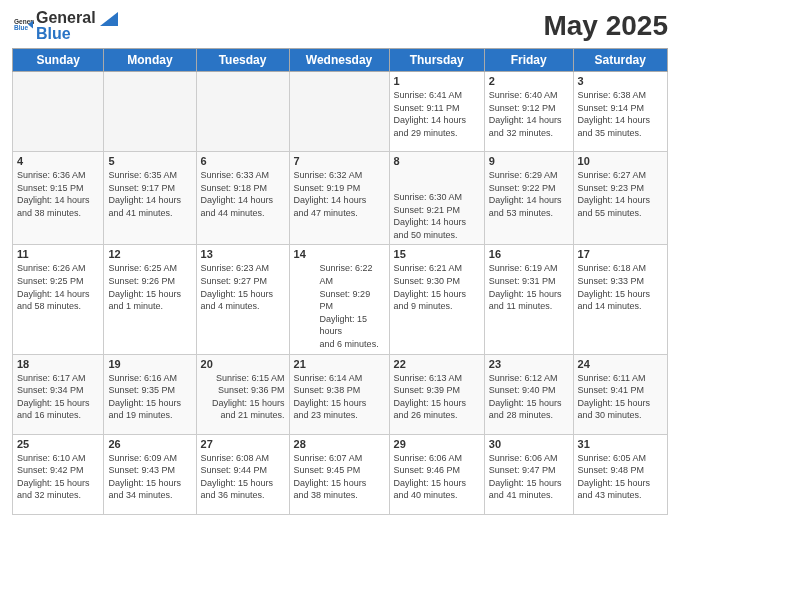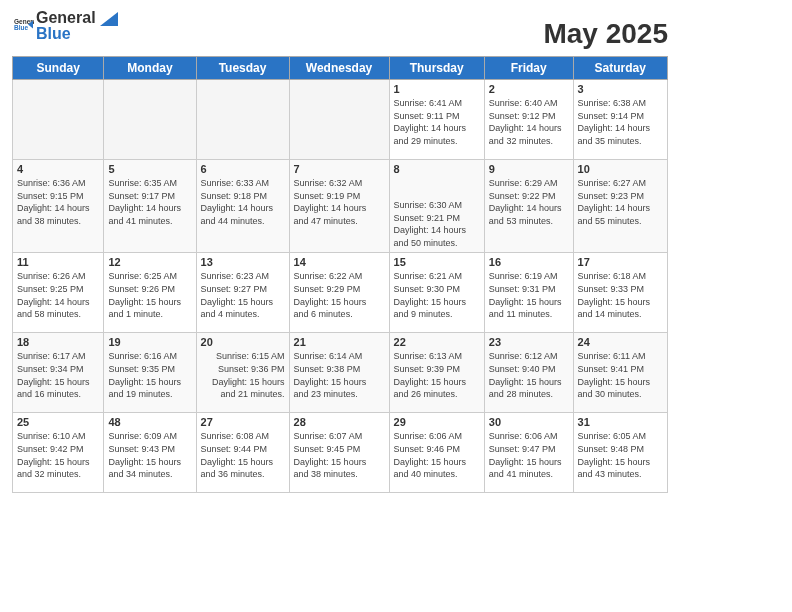--- a/index.html
+++ b/index.html
@@ -25,21 +25,20 @@
       display: flex;
       align-items: center;
     }
     .logo-icon {
       width: 20px;
       height: 20px;
       margin-left: 2px;
     }
     .title-block {
       text-align: right;
-      margin-top: 8px;
     }
     .main-title {
       font-size: 28px;
       font-weight: bold;
       color: #333;
     }
     .subtitle {
       font-size: 14px;
       color: #555;
     }
@@ -221,21 +220,21 @@
           </td>
           <td>
             <span class="day-number">13</span>
             <div class="day-info" style="white-space: pre-line;">Sunrise: 6:23 AM
 Sunset: 9:27 PM
 Daylight: 15 hours
 and 4 minutes.</div>
           </td>
           <td>
             <span class="day-number">14</span>
-            <div class="day-info" style="white-space: pre-line;">Sunrise: 6:22 AM
+            <div class="day-info" style="white-space: pre-line; margin-left: 26px;">Sunrise: 6:22 AM
 Sunset: 9:29 PM
 Daylight: 15 hours
 and 6 minutes.</div>
           </td>
           <td>
             <span class="day-number">15</span>
             <div class="day-info" style="white-space: pre-line;">Sunrise: 6:21 AM
 Sunset: 9:30 PM
 Daylight: 15 hours
 and 9 minutes.</div>
@@ -308,21 +307,21 @@
         </tr>
         <tr>
           <td>
             <span class="day-number">25</span>
             <div class="day-info" style="white-space: pre-line;">Sunrise: 6:10 AM
 Sunset: 9:42 PM
 Daylight: 15 hours
 and 32 minutes.</div>
           </td>
           <td>
-            <span class="day-number">48</span>
+            <span class="day-number">26</span>
             <div class="day-info" style="white-space: pre-line;">Sunrise: 6:09 AM
 Sunset: 9:43 PM
 Daylight: 15 hours
 and 34 minutes.</div>
           </td>
           <td>
             <span class="day-number">27</span>
             <div class="day-info" style="white-space: pre-line;">Sunrise: 6:08 AM
 Sunset: 9:44 PM
 Daylight: 15 hours

